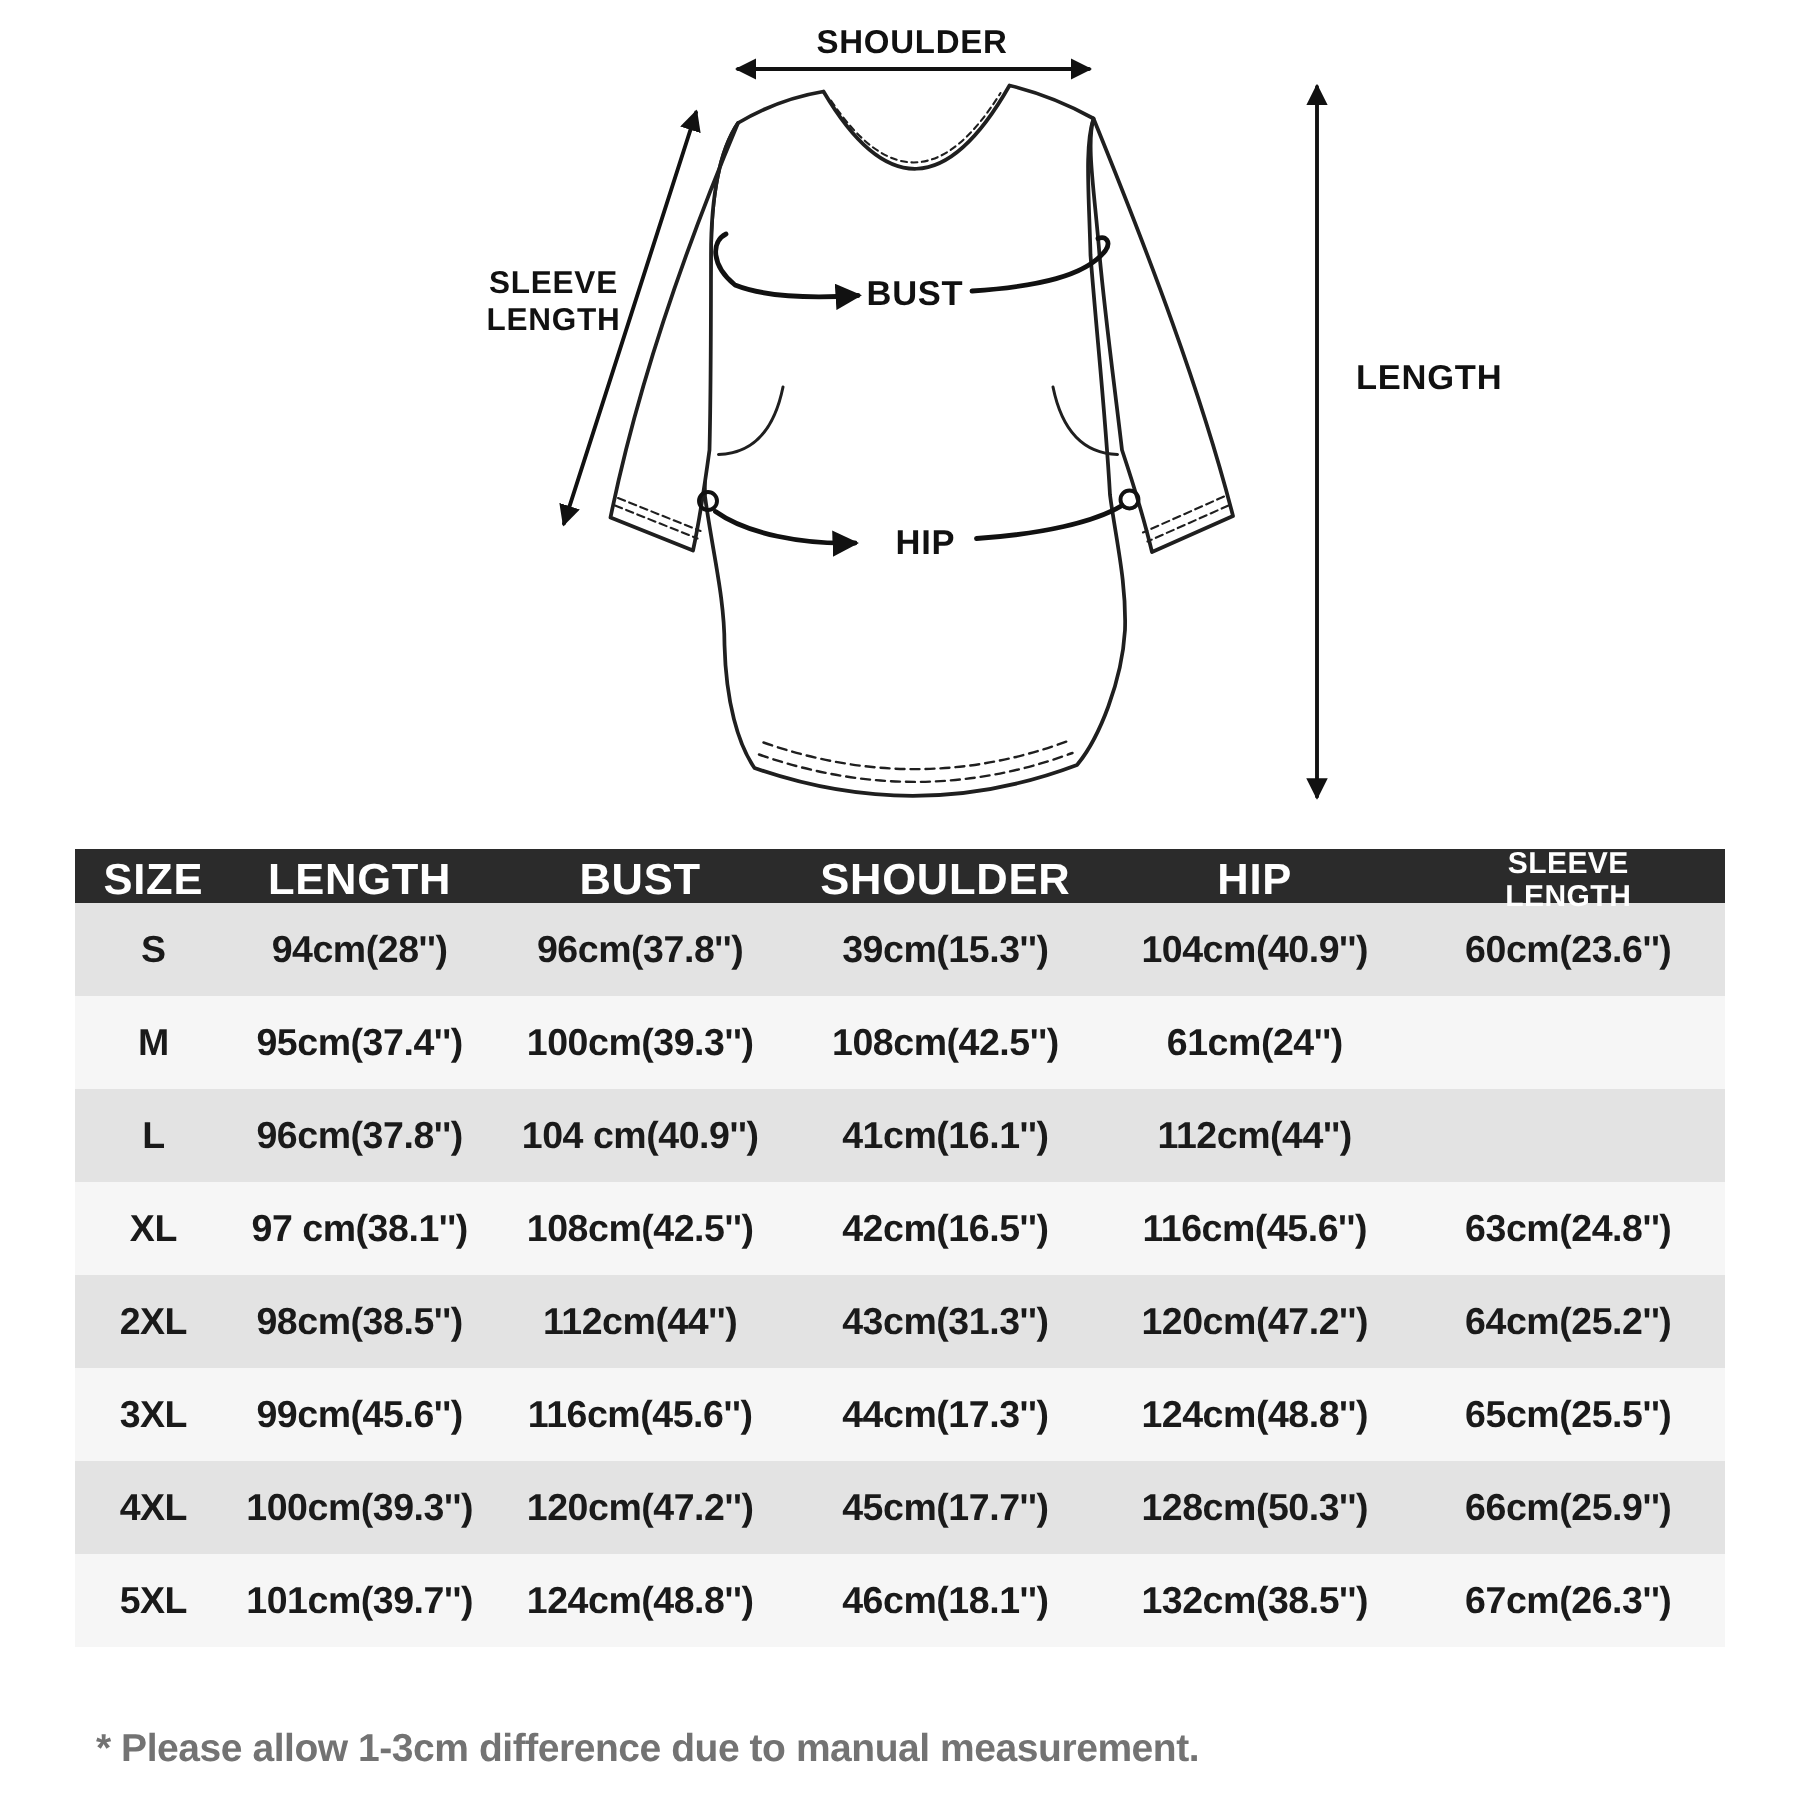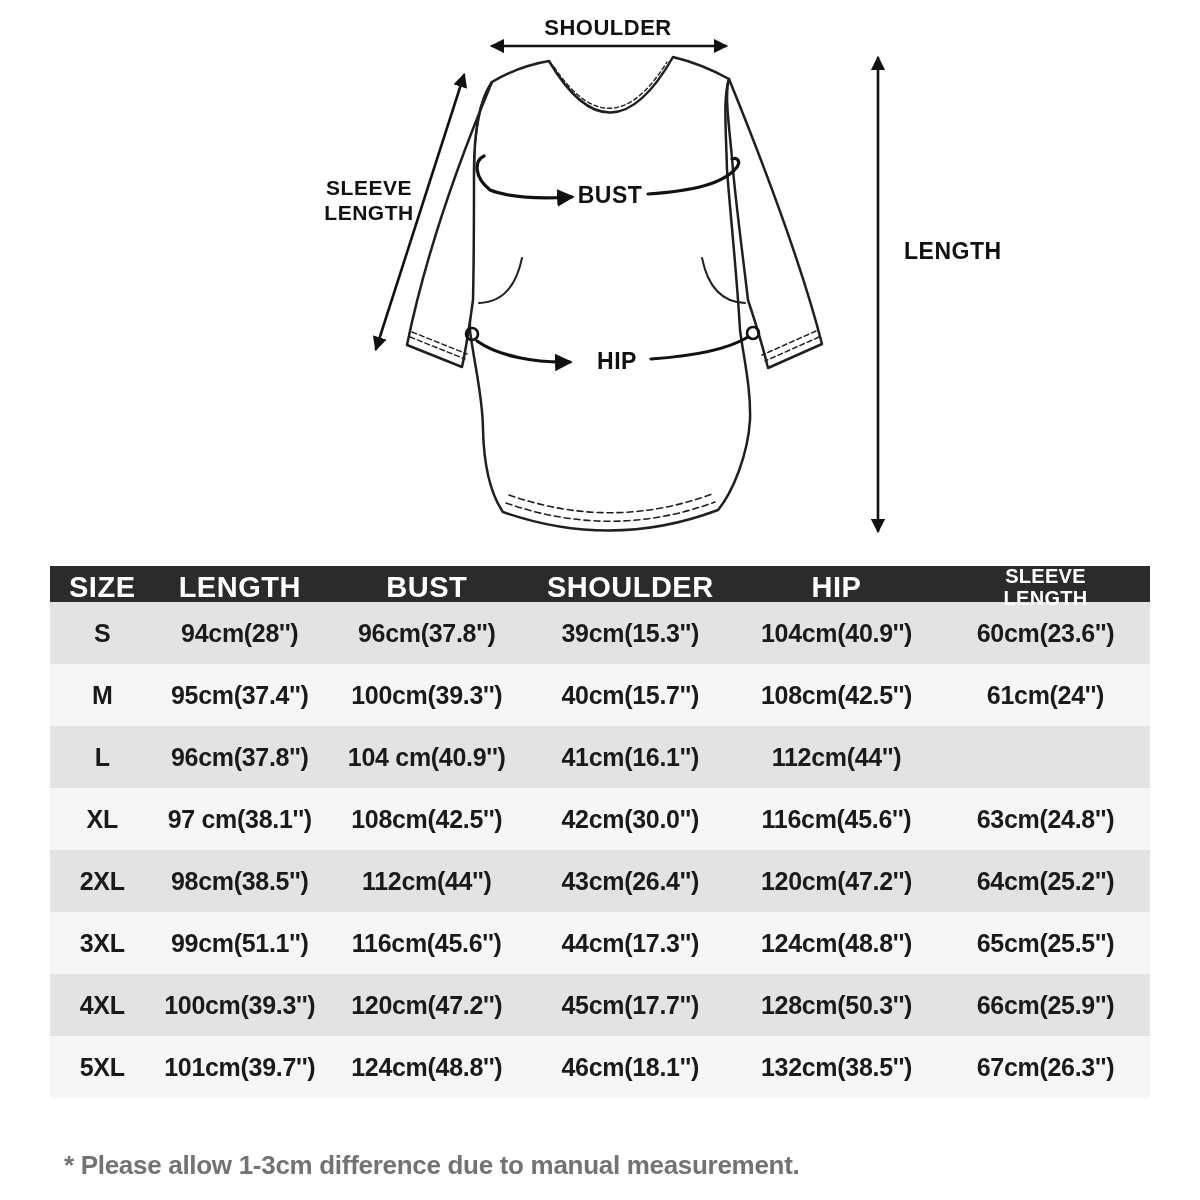--- a/index.html
+++ b/index.html
@@ -138,50 +138,49 @@
       <span class="td">94cm(28'')</span>
       <span class="td">96cm(37.8'')</span>
       <span class="td">39cm(15.3'')</span>
       <span class="td">104cm(40.9'')</span>
       <span class="td">60cm(23.6'')</span>
     </div>
     <div class="tr">
       <span class="td">M</span>
       <span class="td">95cm(37.4'')</span>
       <span class="td">100cm(39.3'')</span>
-      <span class="td">40cm(15.7'')</span>
       <span class="td">108cm(42.5'')</span>
       <span class="td">61cm(24'')</span>
     </div>
     <div class="tr">
       <span class="td">L</span>
       <span class="td">96cm(37.8'')</span>
       <span class="td">104 cm(40.9'')</span>
       <span class="td">41cm(16.1'')</span>
       <span class="td">112cm(44'')</span>
     </div>
     <div class="tr">
       <span class="td">XL</span>
       <span class="td">97 cm(38.1'')</span>
       <span class="td">108cm(42.5'')</span>
-      <span class="td">42cm(30.0'')</span>
+      <span class="td">42cm(16.5'')</span>
       <span class="td">116cm(45.6'')</span>
       <span class="td">63cm(24.8'')</span>
     </div>
     <div class="tr">
       <span class="td">2XL</span>
       <span class="td">98cm(38.5'')</span>
       <span class="td">112cm(44'')</span>
-      <span class="td">43cm(26.4'')</span>
+      <span class="td">43cm(31.3'')</span>
       <span class="td">120cm(47.2'')</span>
       <span class="td">64cm(25.2'')</span>
     </div>
     <div class="tr">
       <span class="td">3XL</span>
-      <span class="td">99cm(51.1'')</span>
+      <span class="td">99cm(45.6'')</span>
       <span class="td">116cm(45.6'')</span>
       <span class="td">44cm(17.3'')</span>
       <span class="td">124cm(48.8'')</span>
       <span class="td">65cm(25.5'')</span>
     </div>
     <div class="tr">
       <span class="td">4XL</span>
       <span class="td">100cm(39.3'')</span>
       <span class="td">120cm(47.2'')</span>
       <span class="td">45cm(17.7'')</span>

